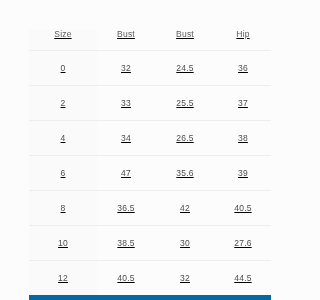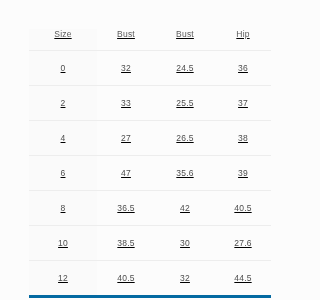--- a/index.html
+++ b/index.html
@@ -57,21 +57,21 @@
     height: 34px;
     padding: 0;
     border-bottom: 1px solid #ededed;
     letter-spacing: 0.2px;
     background: transparent;
   }
   tbody td.cell-size {
     background: #fafafa;
   }
   tbody tr:last-child td {
-    border-bottom: 3px solid #0369a1;
+    border-bottom: 7px solid #0369a1;
   }
 </style>
 </head>
 <body>
 
 <div id="size-chart-panel">
 
   <table class="size-table">
     <colgroup>
       <col class="col-size">
@@ -97,21 +97,21 @@
         <td>36</td>
       </tr>
       <tr>
         <td class="cell-size">2</td>
         <td>33</td>
         <td>25.5</td>
         <td>37</td>
       </tr>
       <tr>
         <td class="cell-size">4</td>
-        <td>27</td>
+        <td>34</td>
         <td>26.5</td>
         <td>38</td>
       </tr>
       <tr>
         <td class="cell-size">6</td>
         <td>47</td>
         <td>35.6</td>
         <td>39</td>
       </tr>
       <tr>

